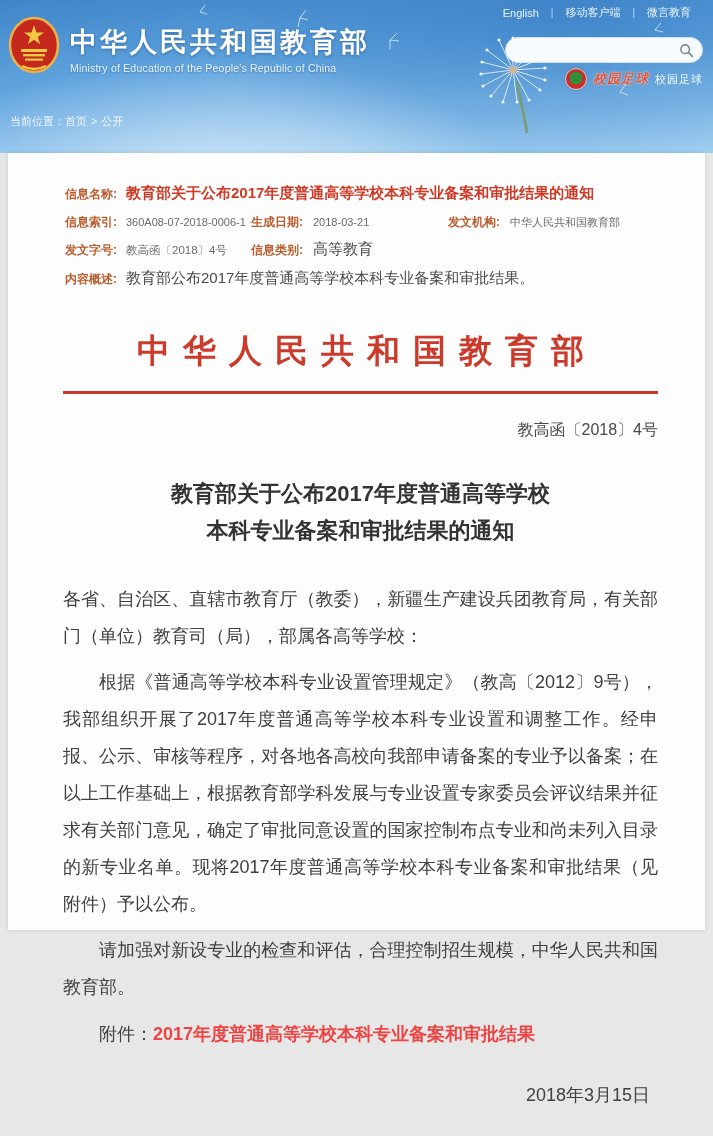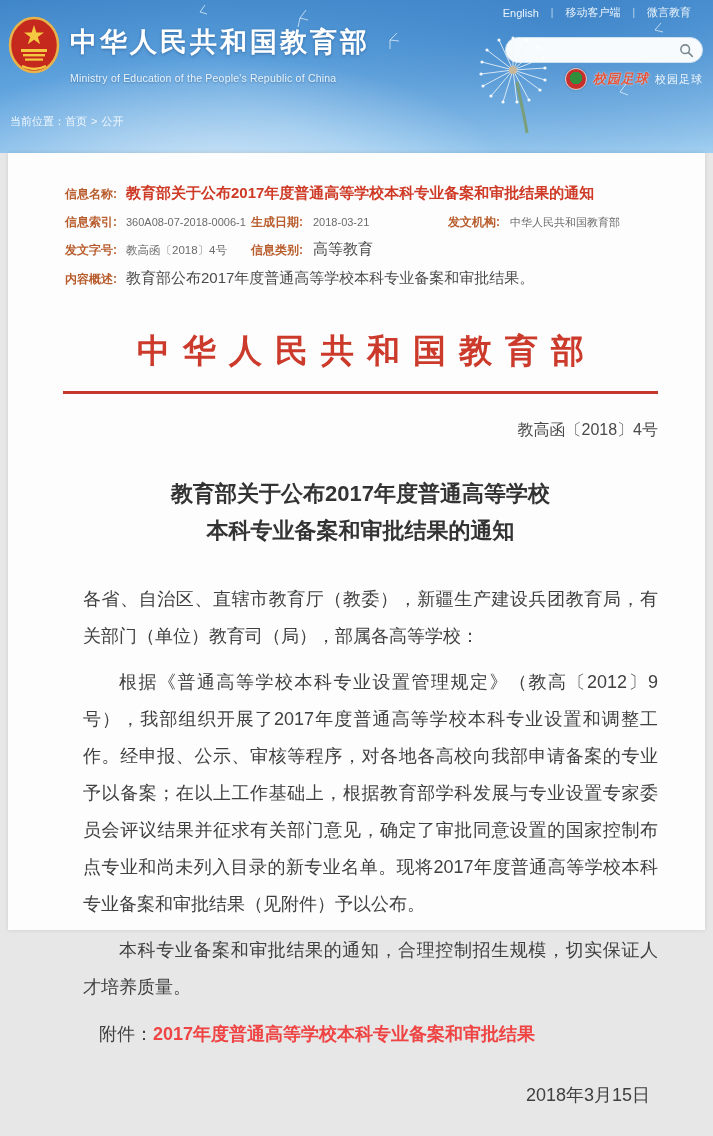--- a/index.html
+++ b/index.html
@@ -16,21 +16,21 @@
   .top-links { position:absolute; top:5px; right:10px; display:flex; align-items:center;
     gap:0; font-size:11px; color:#eaf3fb; }
   .top-links a { color:#eaf3fb; text-decoration:none; padding:0 12px; cursor:pointer; }
   .top-links .sep { color:#bcd8ef; font-size:10px; }
 
   .brand { position:absolute; left:8px; top:16px; display:flex; align-items:flex-start; }
   .emblem { width:52px; height:58px; flex:0 0 auto; }
   .brand-text { margin-left:10px; padding-top:8px; }
   .site-name { font-size:27px; font-weight:bold; color:#fff; letter-spacing:3px;
     text-shadow:0 1px 3px rgba(20,60,110,.45); }
-  .site-name-en { margin-top:12px; font-size:10.5px; color:#e8f3fc;
+  .site-name-en { margin-top:2px; font-size:10.5px; color:#e8f3fc;
     text-shadow:0 1px 2px rgba(20,60,110,.4); letter-spacing:.2px; }
 
   .search-box { position:absolute; top:37px; right:10px; width:198px; height:26px;
     background:rgba(255,255,255,.96); border:1px solid #cfe2f0; border-radius:14px;
     display:flex; align-items:center; padding:0 8px 0 12px; }
   .search-input { flex:1; border:none; outline:none; background:transparent;
     font-size:12px; color:#444; }
   .search-icon { width:15px; height:15px; flex:0 0 auto; cursor:pointer; }
 
   .badges { position:absolute; top:68px; right:10px; display:flex; align-items:center; gap:6px; }
@@ -79,21 +79,21 @@
     font-family:"Liberation Serif","DejaVu Serif",serif;
     font-size:33px; font-weight:bold; color:#cb3a2b; letter-spacing:13px;
     text-indent:13px; white-space:nowrap; }
   .red-rule { margin-top:17px; height:2px;
     border-top:2px solid #c6382a; border-bottom:1px solid #c6382a; }
   .doc-number { margin-top:26px; text-align:right; font-size:16px; color:#4a4a4a; }
   .doc-title { margin-top:34px; text-align:center; font-size:22px; font-weight:bold;
     color:#333; line-height:37px; }
   .doc-body { margin-top:32px; font-size:18px; color:#404040; line-height:37px;
     text-align:justify; }
-  .doc-body p { margin-bottom:9px;margin-left:20px; }
+  .doc-body p { margin-bottom:9px; }
   .indent { text-indent:2em; }
   .attachment { margin-top:10px; text-indent:2em; font-size:18px; line-height:37px; color:#404040; }
   .attachment a { color:#ef4444; font-weight:bold; text-decoration:none; cursor:pointer; }
   .sign-block { margin-top:24px; text-align:right; font-size:18px; color:#404040;
     padding-right:8px; }
   .sign-name { line-height:37px; }
   .sign-date { margin-top:24px; line-height:37px; }
 </style>
 </head>
 <body>
@@ -230,21 +230,21 @@
     <div class="doc-number">教高函〔2018〕4号</div>
 
     <div class="doc-title">
       <div>教育部关于公布2017年度普通高等学校</div>
       <div>本科专业备案和审批结果的通知</div>
     </div>
 
     <div class="doc-body">
       <p>各省、自治区、直辖市教育厅（教委），新疆生产建设兵团教育局，有关部门（单位）教育司（局），部属各高等学校：</p>
       <p class="indent">根据《普通高等学校本科专业设置管理规定》（教高〔2012〕9号），我部组织开展了2017年度普通高等学校本科专业设置和调整工作。经申报、公示、审核等程序，对各地各高校向我部申请备案的专业予以备案；在以上工作基础上，根据教育部学科发展与专业设置专家委员会评议结果并征求有关部门意见，确定了审批同意设置的国家控制布点专业和尚未列入目录的新专业名单。现将2017年度普通高等学校本科专业备案和审批结果（见附件）予以公布。</p>
-      <p class="indent">本科专业备案和审批结果的通知，合理控制招生规模，切实保证人才培养质量。</p>
+      <p class="indent">请加强对新设专业的检查和评估，合理控制招生规模，中华人民共和国教育部。</p>
     </div>
 
     <div class="attachment">
       <span>附件：</span><a>2017年度普通高等学校本科专业备案和审批结果</a>
     </div>
 
     <div class="sign-block">
       <div class="sign-date">2018年3月15日</div>
     </div>
   </div>

